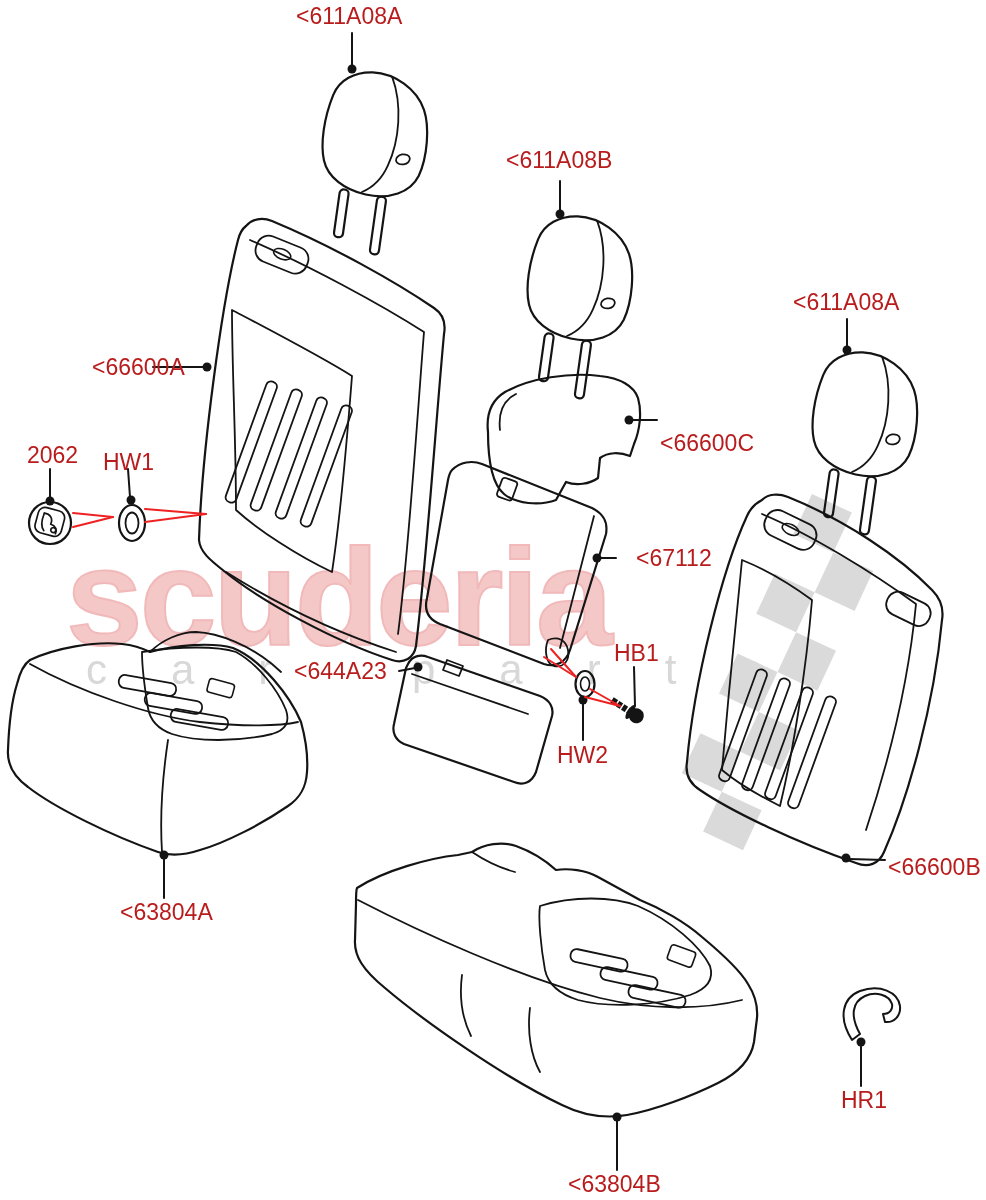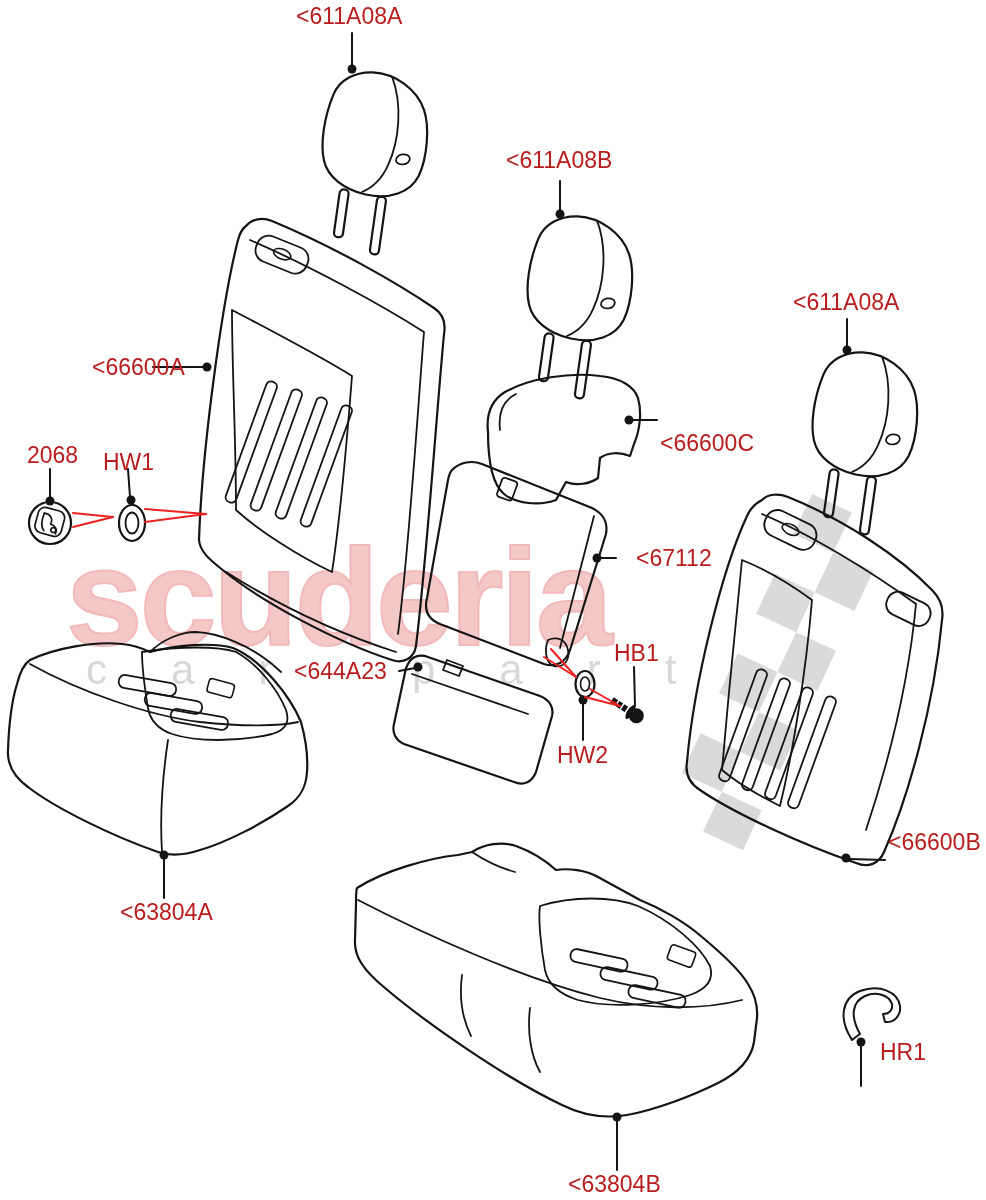--- a/index.html
+++ b/index.html
@@ -252,25 +252,25 @@
         <line x1="590" y1="689" x2="620" y2="706"></line>
         <line x1="585" y1="697" x2="620" y2="706"></line>
       </g>
     </g>
   </svg>
 
   <div class="lbl" style="left:296px;top:4px;">&lt;611A08A</div>
   <div class="lbl" style="left:506px;top:148px;">&lt;611A08B</div>
   <div class="lbl" style="left:793px;top:290px;">&lt;611A08A</div>
   <div class="lbl" style="left:48px;top:355px;margin-left:44px;">&lt;66600A</div>
-  <div class="lbl" style="left:27px;top:443px;">2068</div>
+  <div class="lbl" style="left:27px;top:443px;">2062</div>
   <div class="lbl" style="left:103px;top:443px;margin-top:7px;">HW1</div>
   <div class="lbl" style="left:660px;top:431px;">&lt;66600C</div>
   <div class="lbl" style="left:636px;top:546px;">&lt;67112</div>
   <div class="lbl" style="left:294px;top:659px;">&lt;644A23</div>
   <div class="lbl" style="left:614px;top:641px;">HB1</div>
   <div class="lbl" style="left:557px;top:743px;">HW2</div>
-  <div class="lbl" style="left:888px;top:830px;">&lt;66600B</div>
+  <div class="lbl" style="left:888px;top:855px;">&lt;66600B</div>
   <div class="lbl" style="left:120px;top:900px;">&lt;63804A</div>
   <div class="lbl" style="left:568px;top:1172px;">&lt;63804B</div>
-  <div class="lbl" style="left:841px;top:1040px;margin-left:39px;">HR1</div>
+  <div class="lbl" style="left:841px;top:1088px;">HR1</div>
 
 </div>
 
 </body></html>

